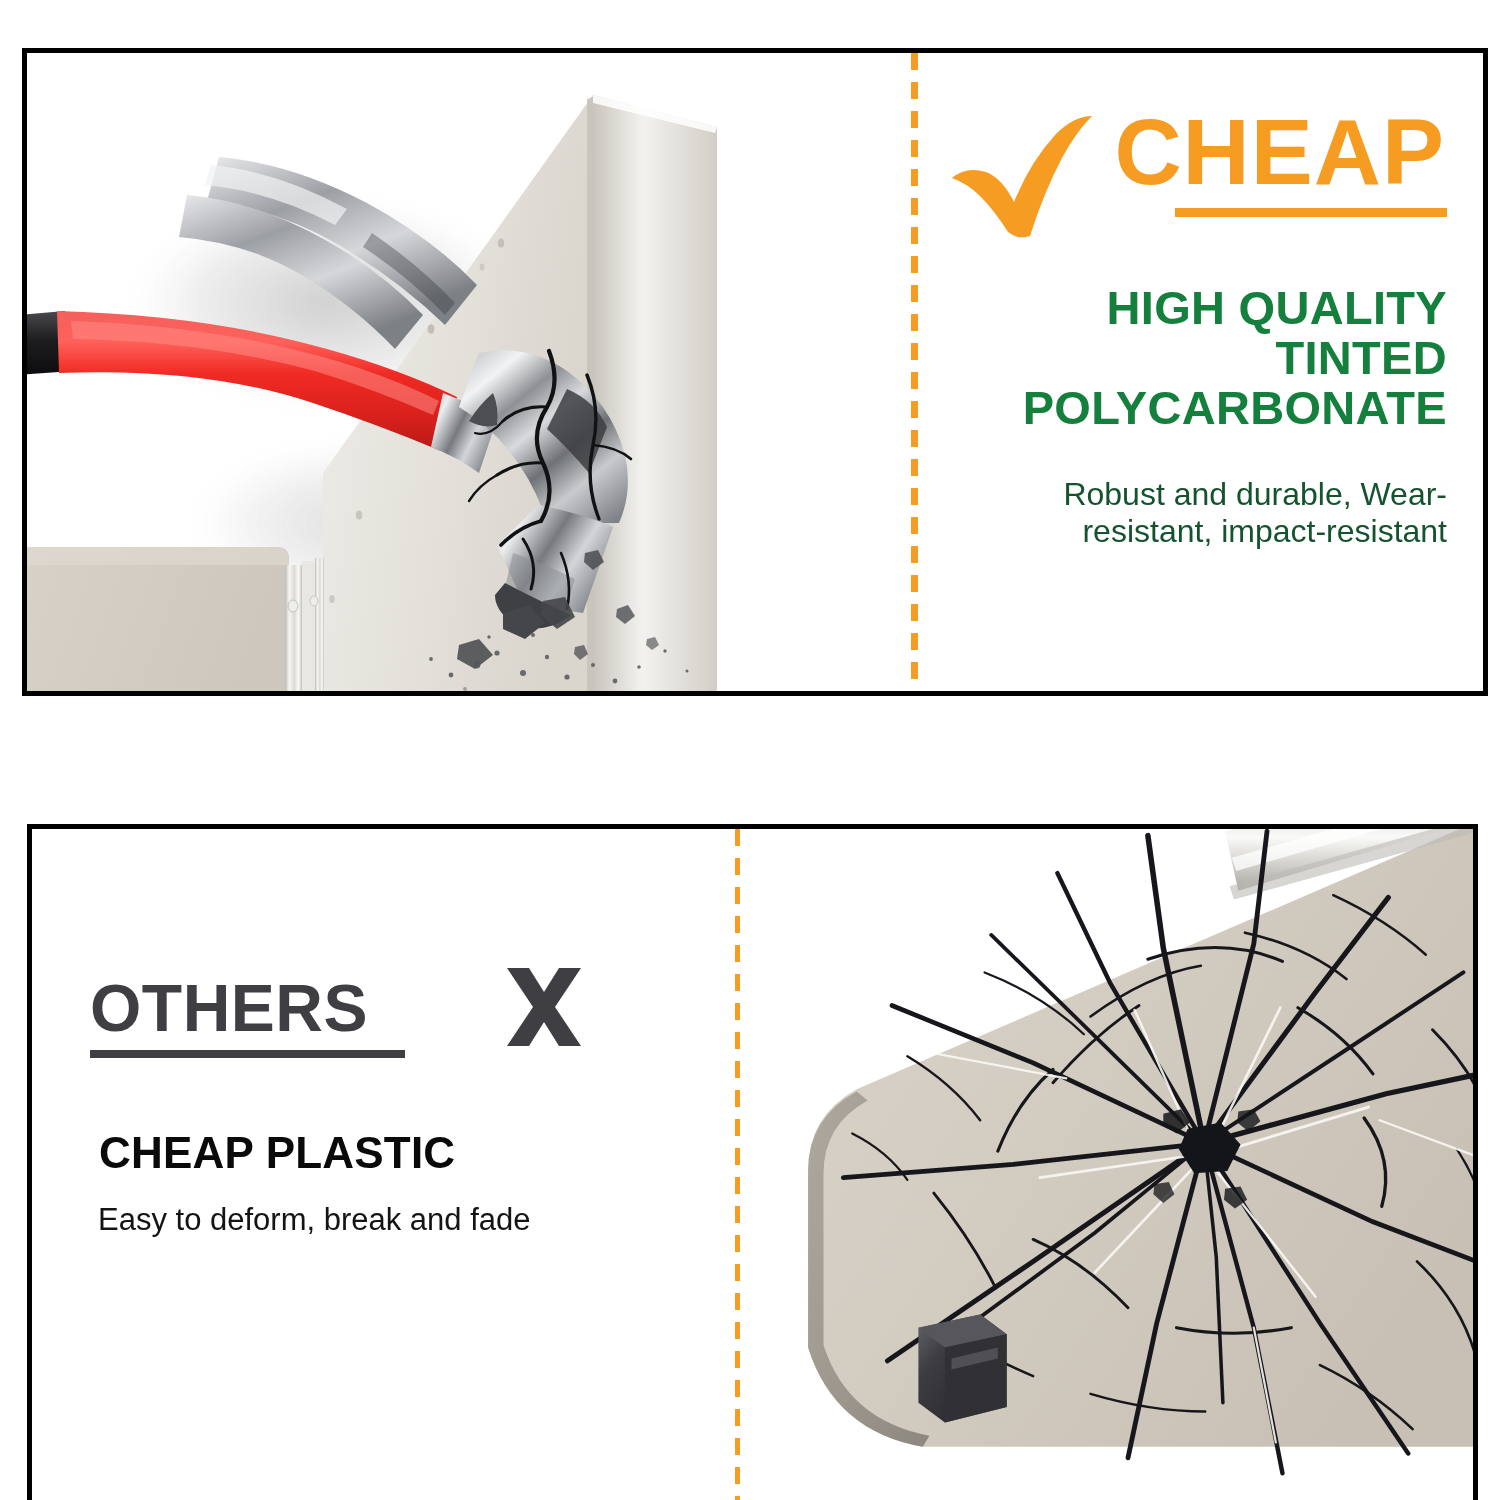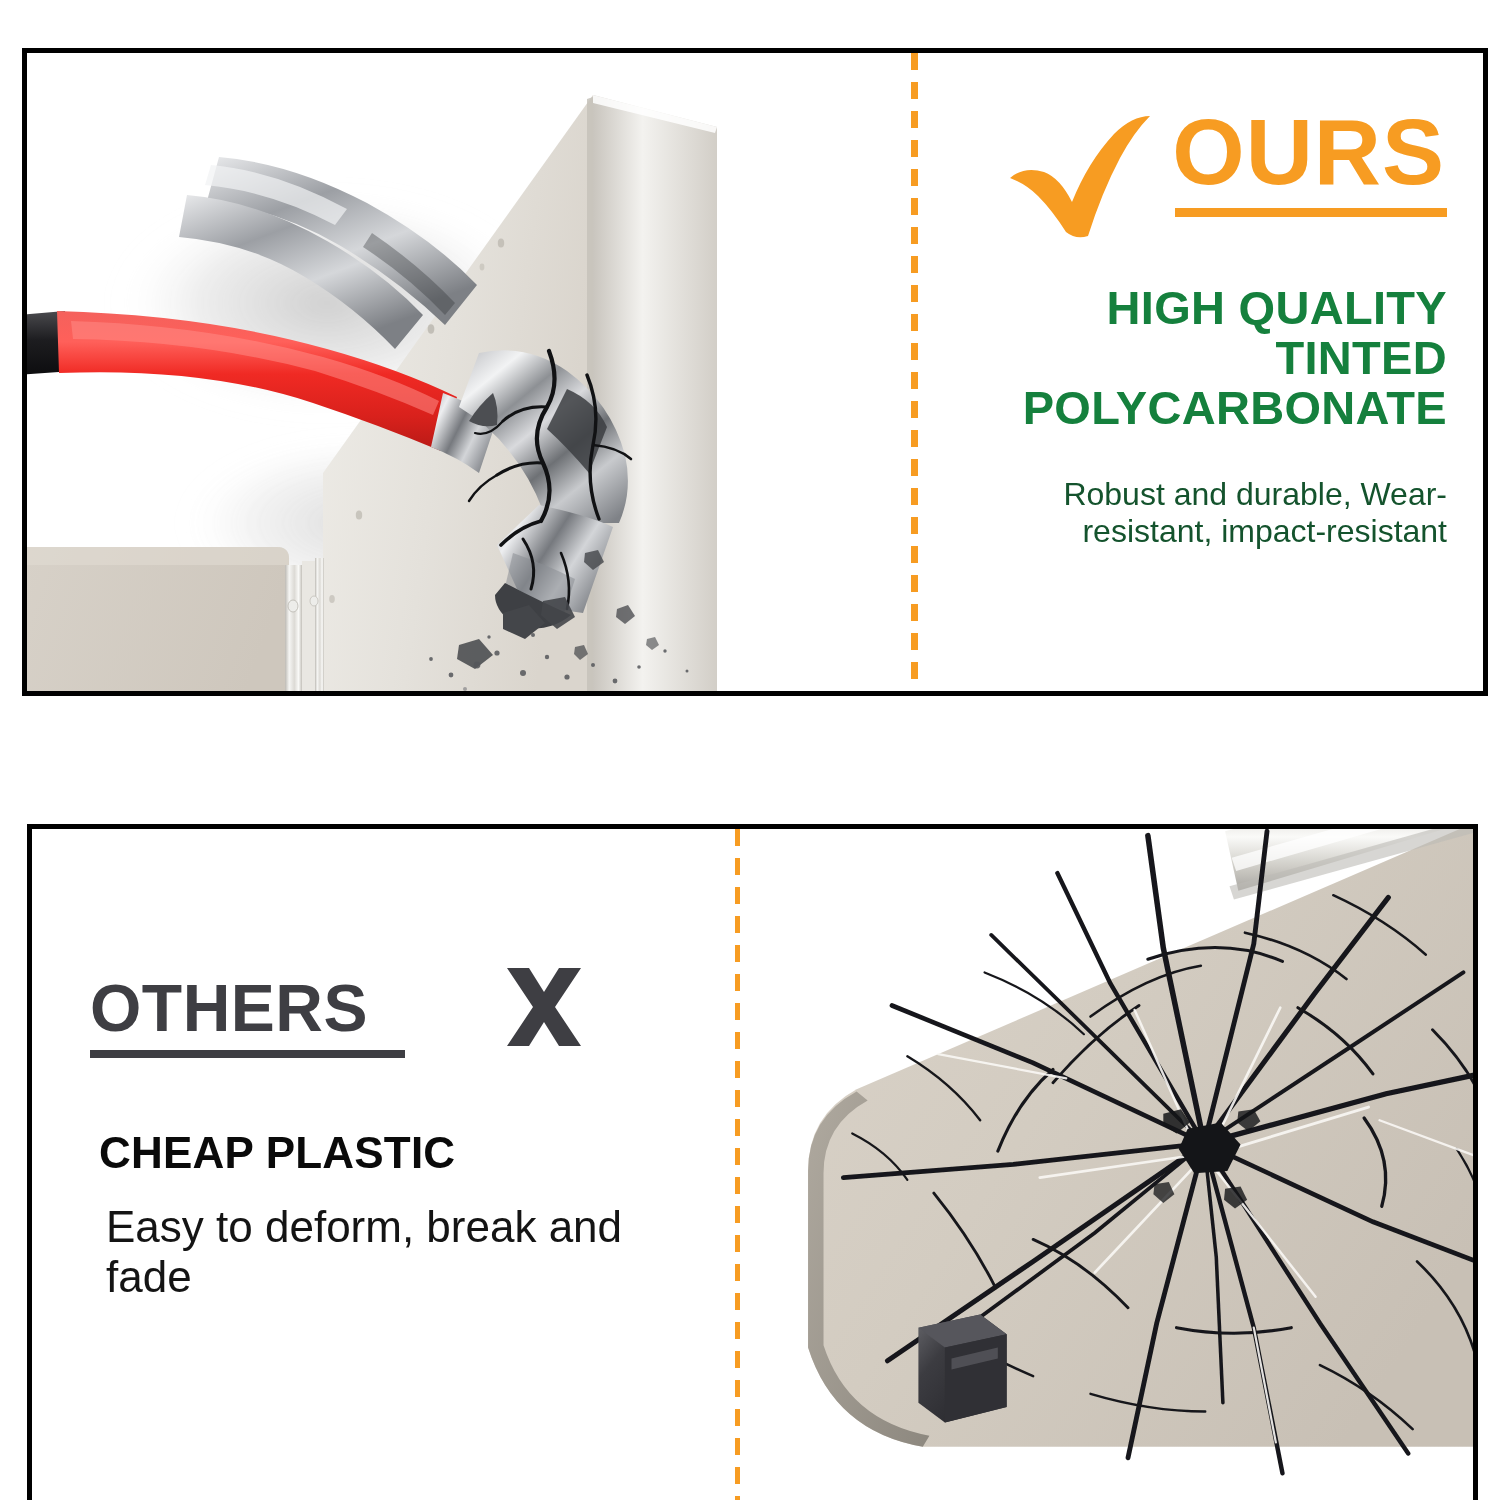--- a/index.html
+++ b/index.html
@@ -154,25 +154,25 @@
   #others-subtitle {
     font-size: 44px;
     font-weight: bold;
     color: #0a0a0a;
     line-height: 1.05;
     letter-spacing: 0.2px;
     margin: 62px 0 0 9px;
     text-transform: uppercase;
   }
   #others-desc {
-    font-size: 44px;
+    font-size: 31px;
     font-weight: normal;
     color: #141414;
     line-height: 1.14;
-    margin: 26px 0 0 16px;
+    margin: 26px 0 0 8px;
     max-width: 560px;
   }
 
   
   .photo {
     position: absolute;
     overflow: hidden;
   }
   #photo-hammer {
     left: 0; top: 0; width: 890px; height: 100%;
@@ -369,21 +369,21 @@
 
       <div class="check-wrap">
         <svg viewBox="0 0 150 125">
           <path d="M6 64 Q20 52 40 58 Q56 64 68 88 Q84 48 110 20 Q128 2 146 2
                    Q130 18 116 44 Q98 78 84 122 Q72 126 62 118
                    Q48 96 34 82 Q22 70 6 64 Z" fill="#F79C22"></path>
         </svg>
       </div>
 
       <div id="ours-title-block">
-        <div id="ours-title">OURS</div>
+        <div id="ours-title">CHEAP</div>
         <div id="ours-title-rule"></div>
       </div>
 
     </div>
 
     <div id="ours-subtitle">HIGH QUALITY TINTED POLYCARBONATE</div>
     <div id="ours-desc">Robust and durable, Wear-resistant, impact-resistant</div>
   </div>
 </div>
 

